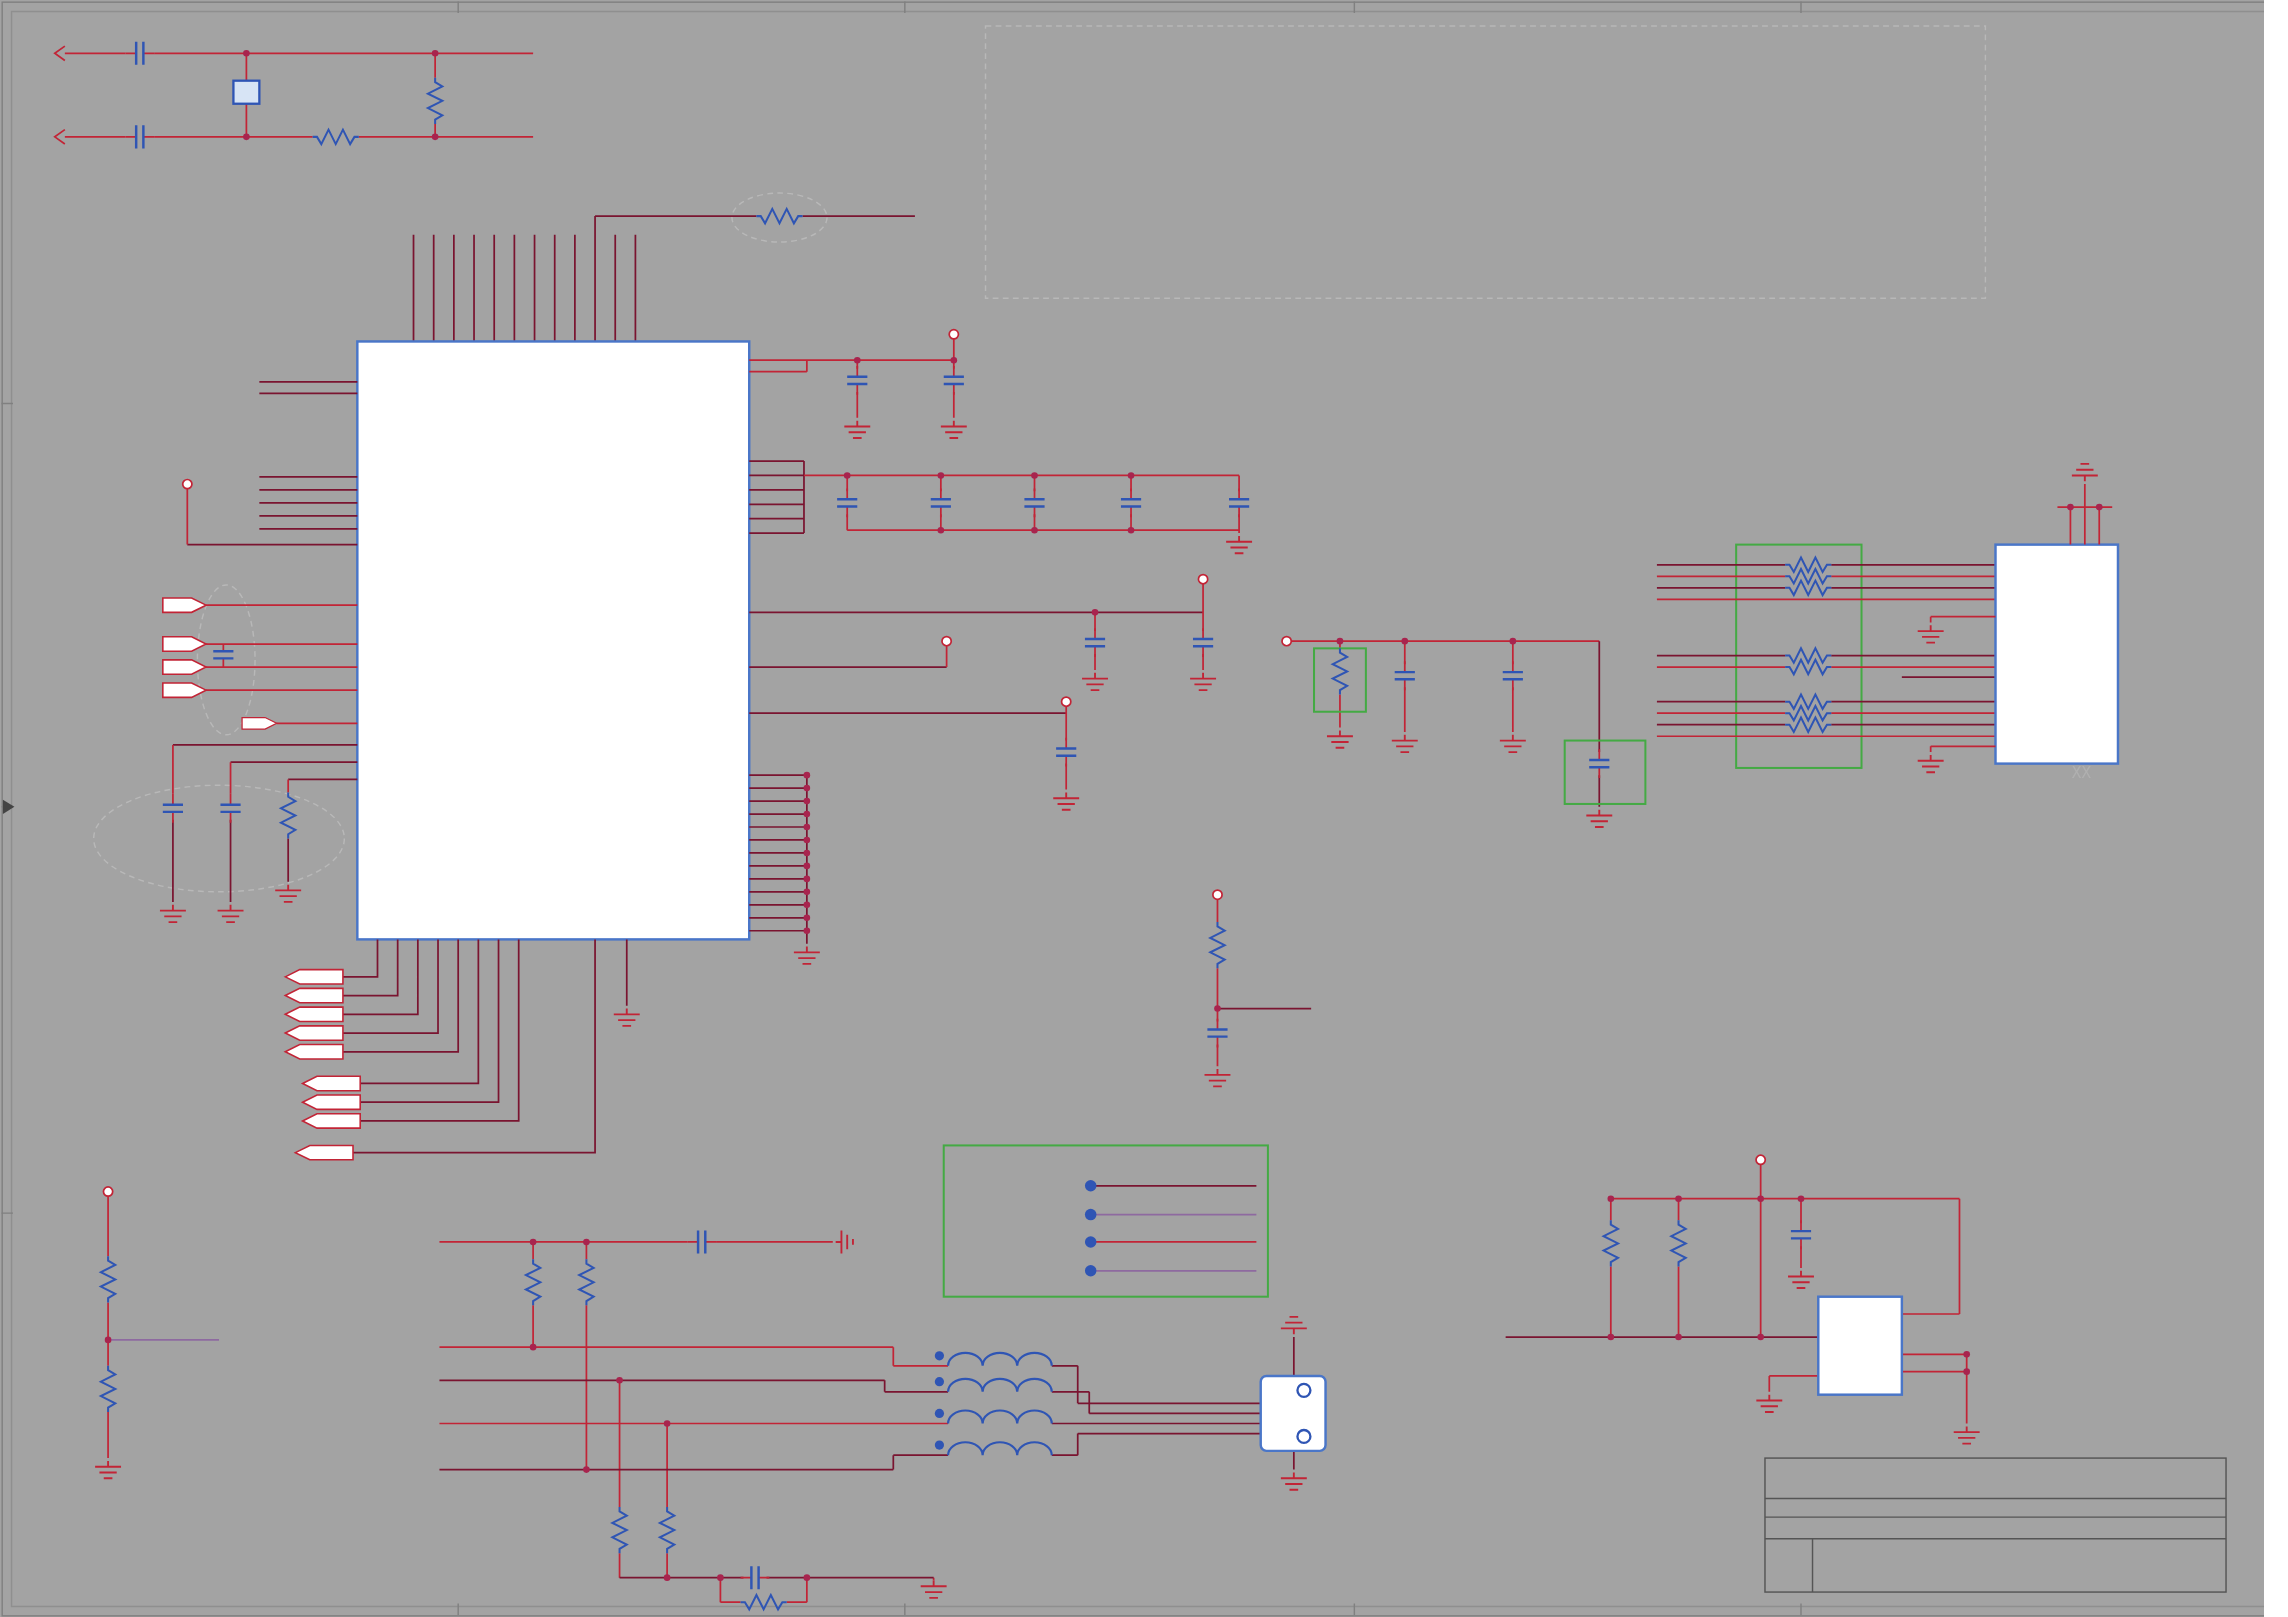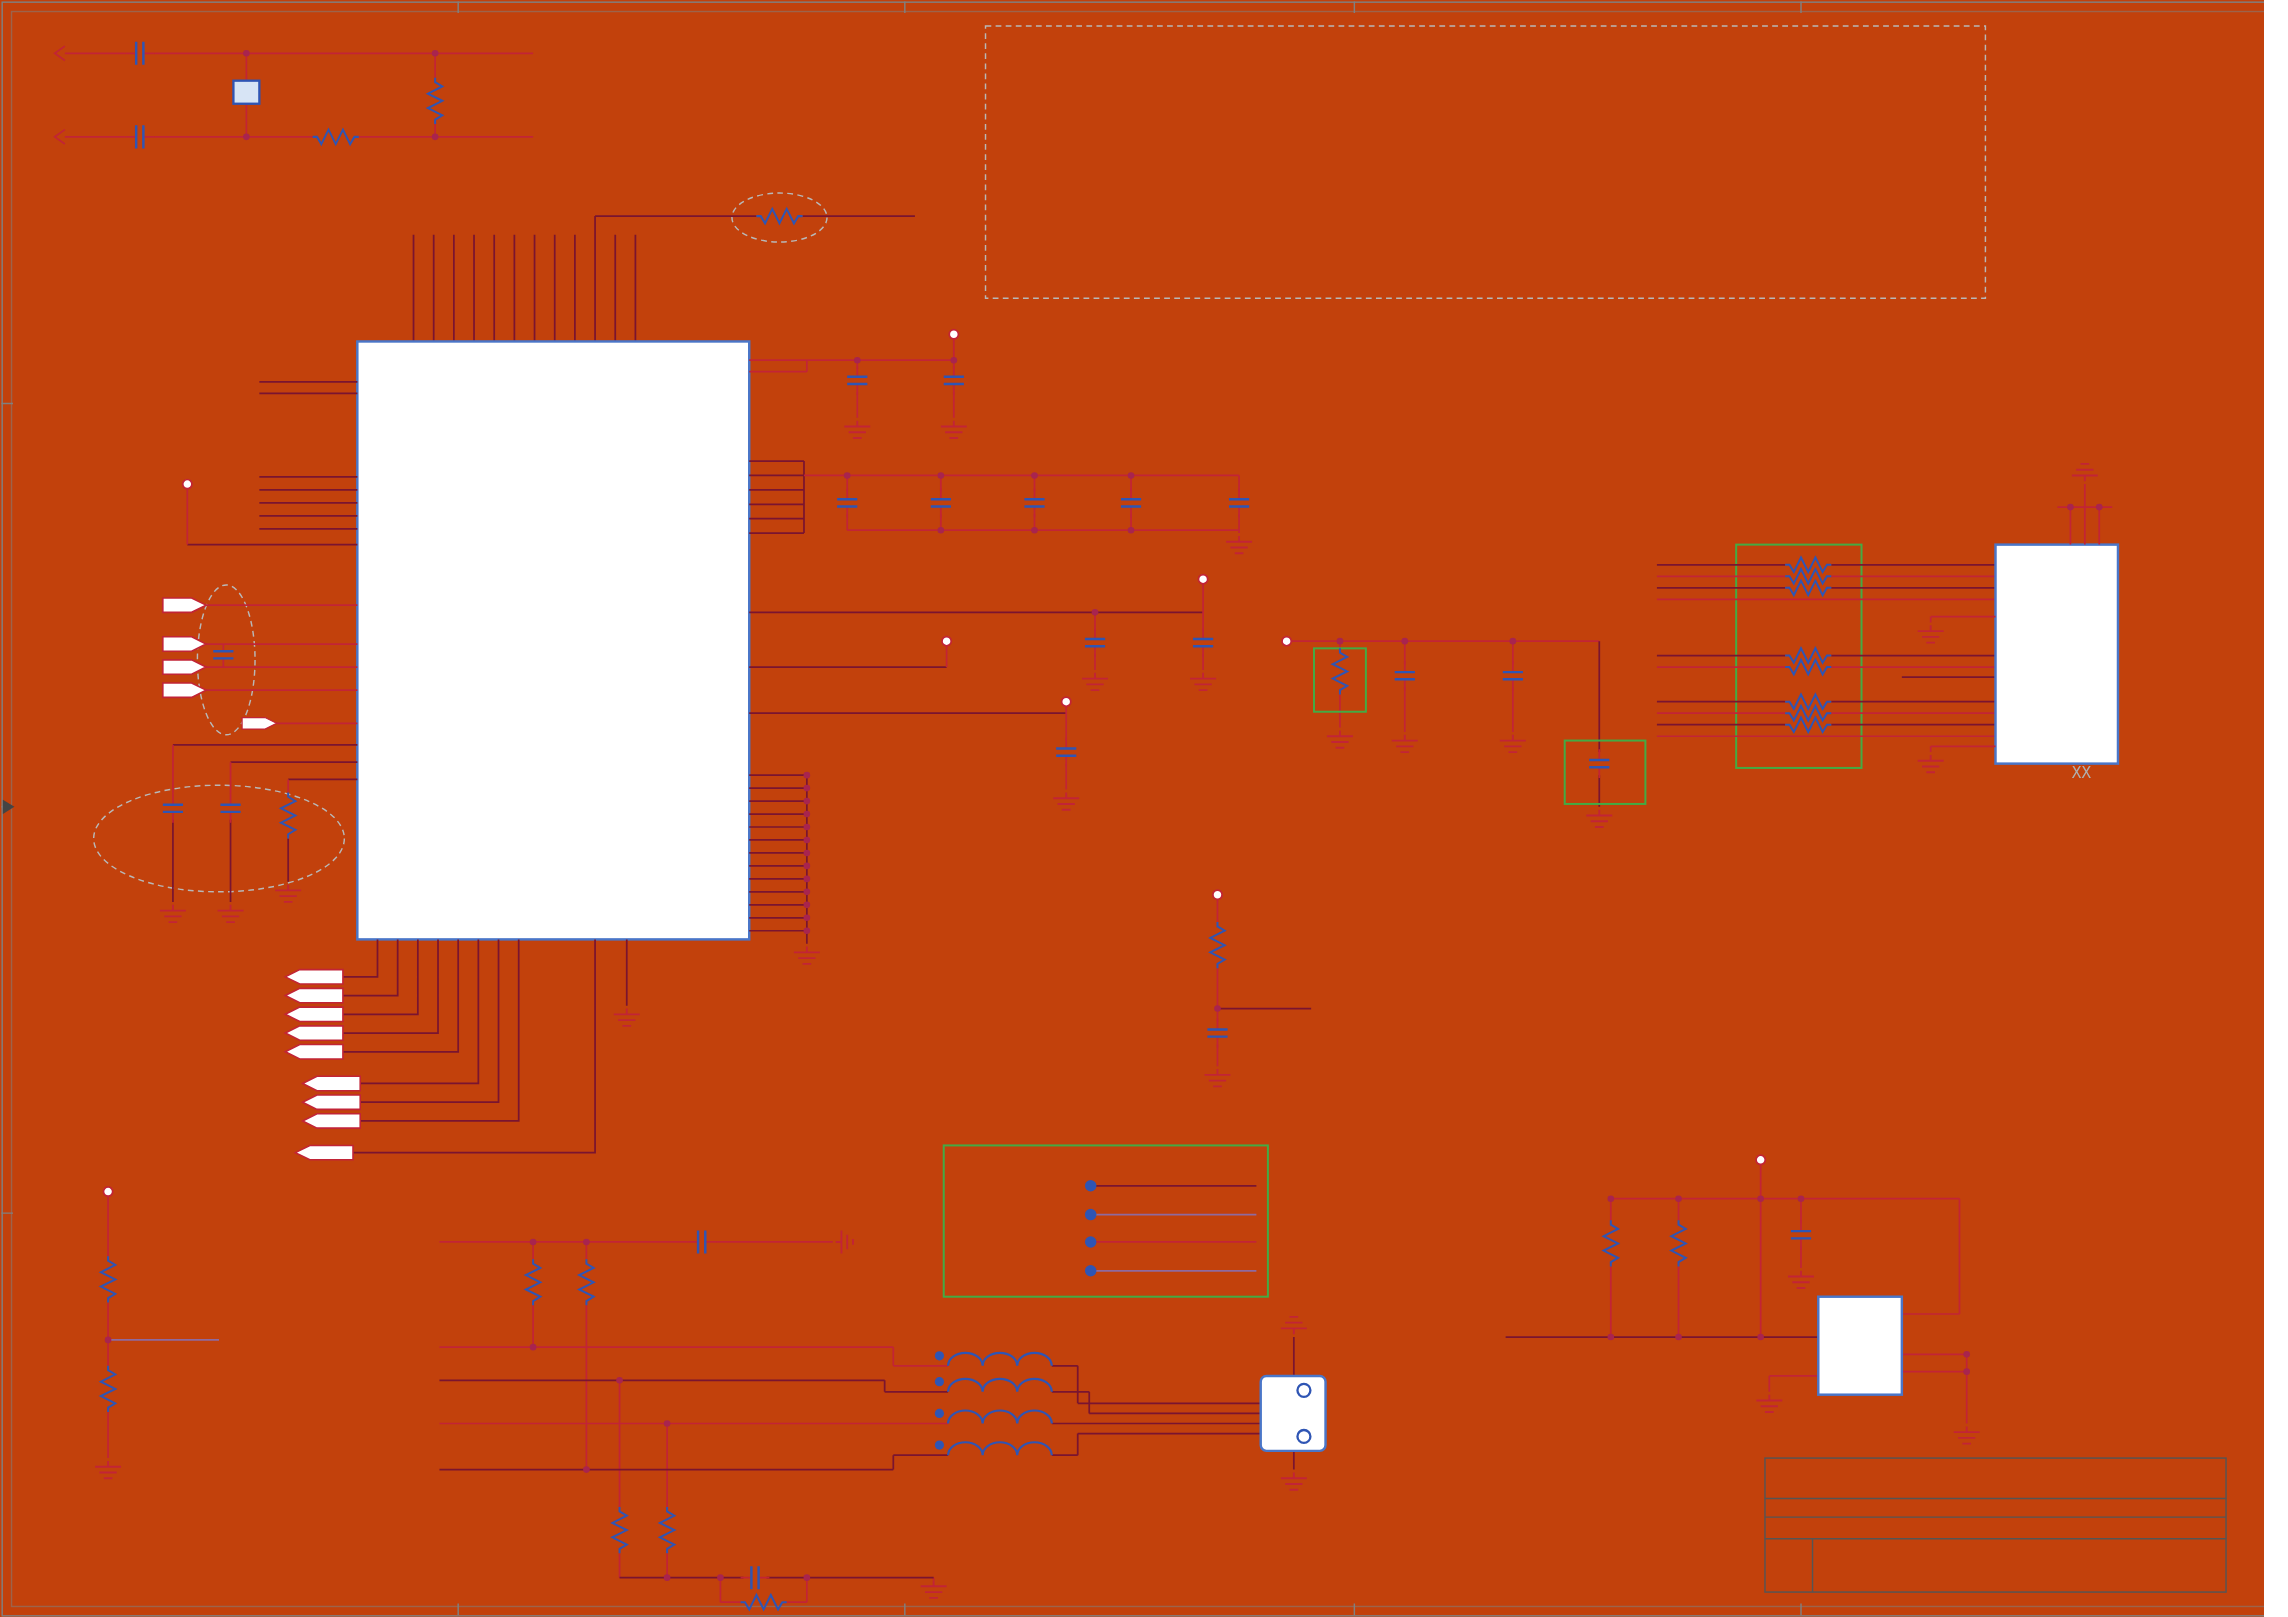--- a/index.html
+++ b/index.html
@@ -1,16 +1,16 @@
 <!DOCTYPE html>
 <html style="--wire-red: #c22436; --wire-dark: #7a1430; --wire-purple: #8e6aa0; --component-blue: #2f55b4; --ic-outline-blue: #4a76c8; --highlight-green: #44aa44; --junction-dot: #a8244e; --ground-red: #c22436; --annotation-gray: #b0b0b0; --border-gray: #808080; --titleblock-gray: #555555;"><head>
 <meta charset="utf-8">
 <style>
   html,body{margin:0;padding:0;background:#fff;}
-  .sheet{position:relative;width:2264px;height:1618px;background:#c2410c;overflow:hidden;}
+  .sheet{position:relative;width:2264px;height:1618px;background:#a3a3a3;overflow:hidden;}
   svg{display:block;}
   .w {stroke:var(--wire-red,#c22436);stroke-width:1.2;fill:none;}
   .wd{stroke:var(--wire-dark,#7a1430);stroke-width:1.2;fill:none;}
   .wp{stroke:var(--wire-purple,#8e6aa0);stroke-width:1.2;fill:none;}
   .cb{stroke:var(--component-blue,#2f55b4);stroke-width:1.6;fill:none;}
   .ic{stroke:var(--ic-outline-blue,#4a76c8);stroke-width:1.7;fill:#ffffff;}
   .greenbox{stroke:var(--highlight-green,#44aa44);stroke-width:1.4;fill:none;}
   .dashed{stroke:#b8b8b8;stroke-width:1;fill:none;stroke-dasharray:4 3;}
   .frame{stroke:var(--border-gray,#808080);stroke-width:1;fill:none;}
   .tb{stroke:var(--titleblock-gray,#555555);stroke-width:1;fill:none;}

